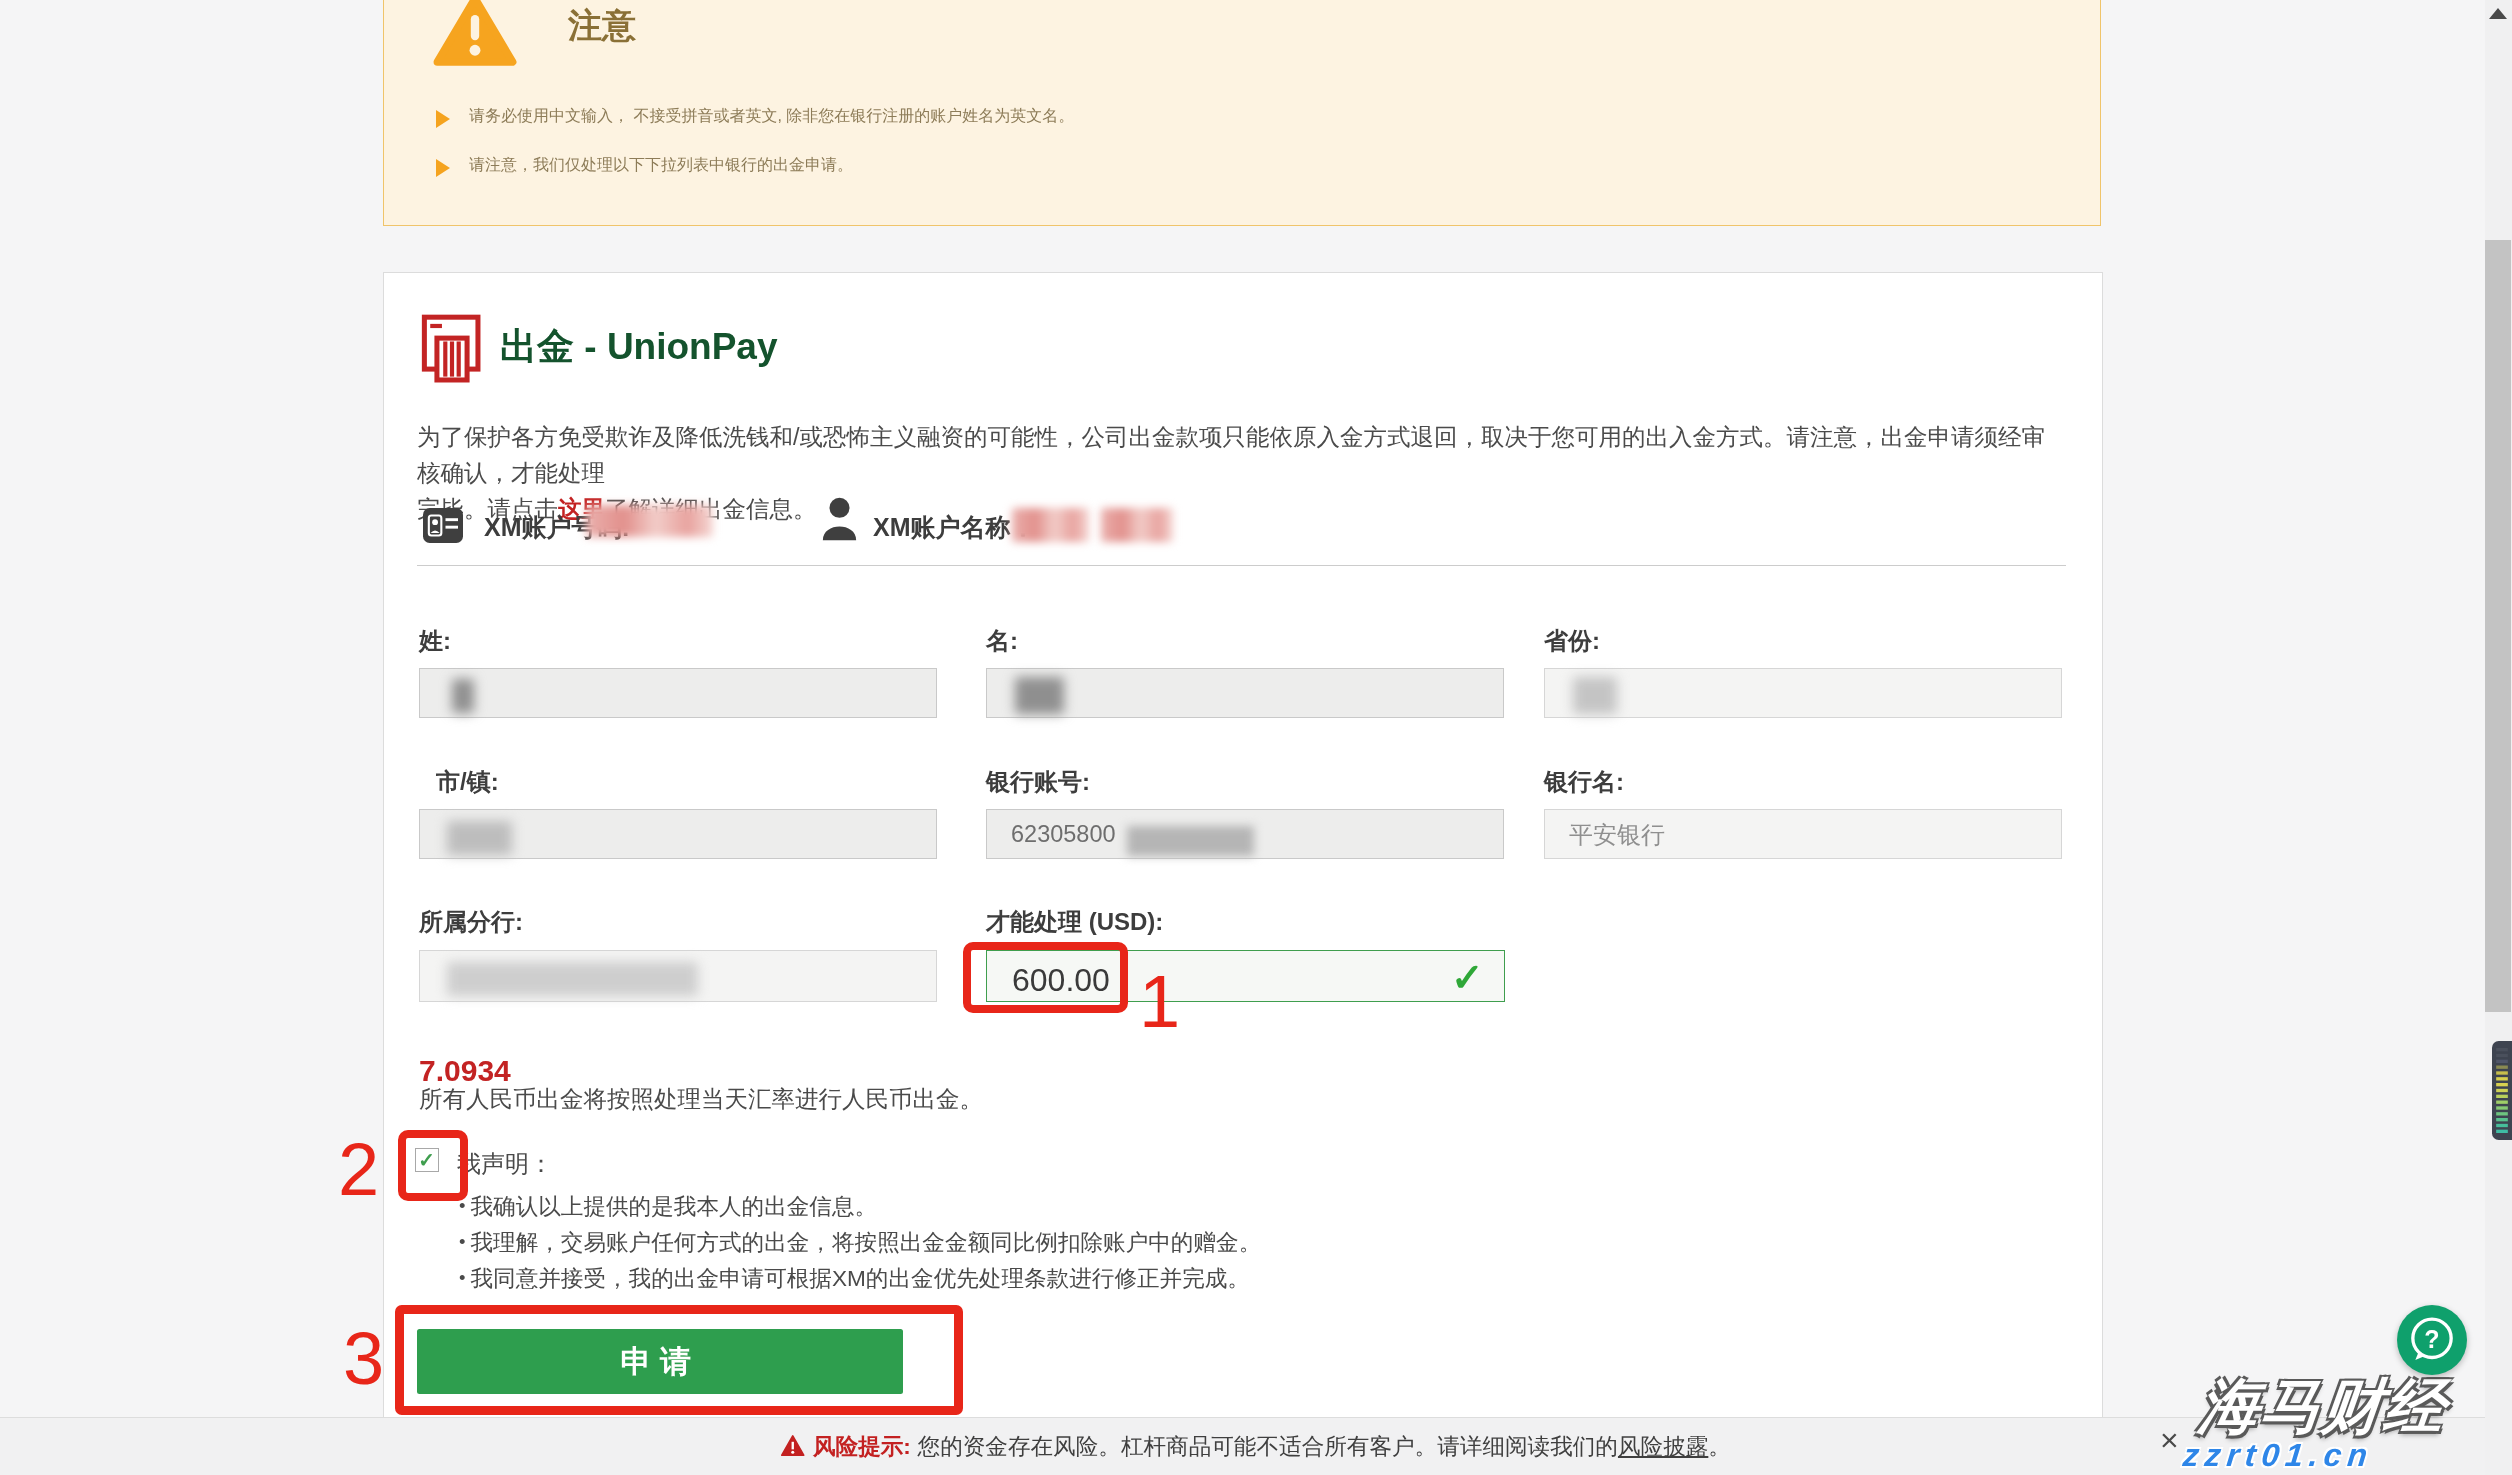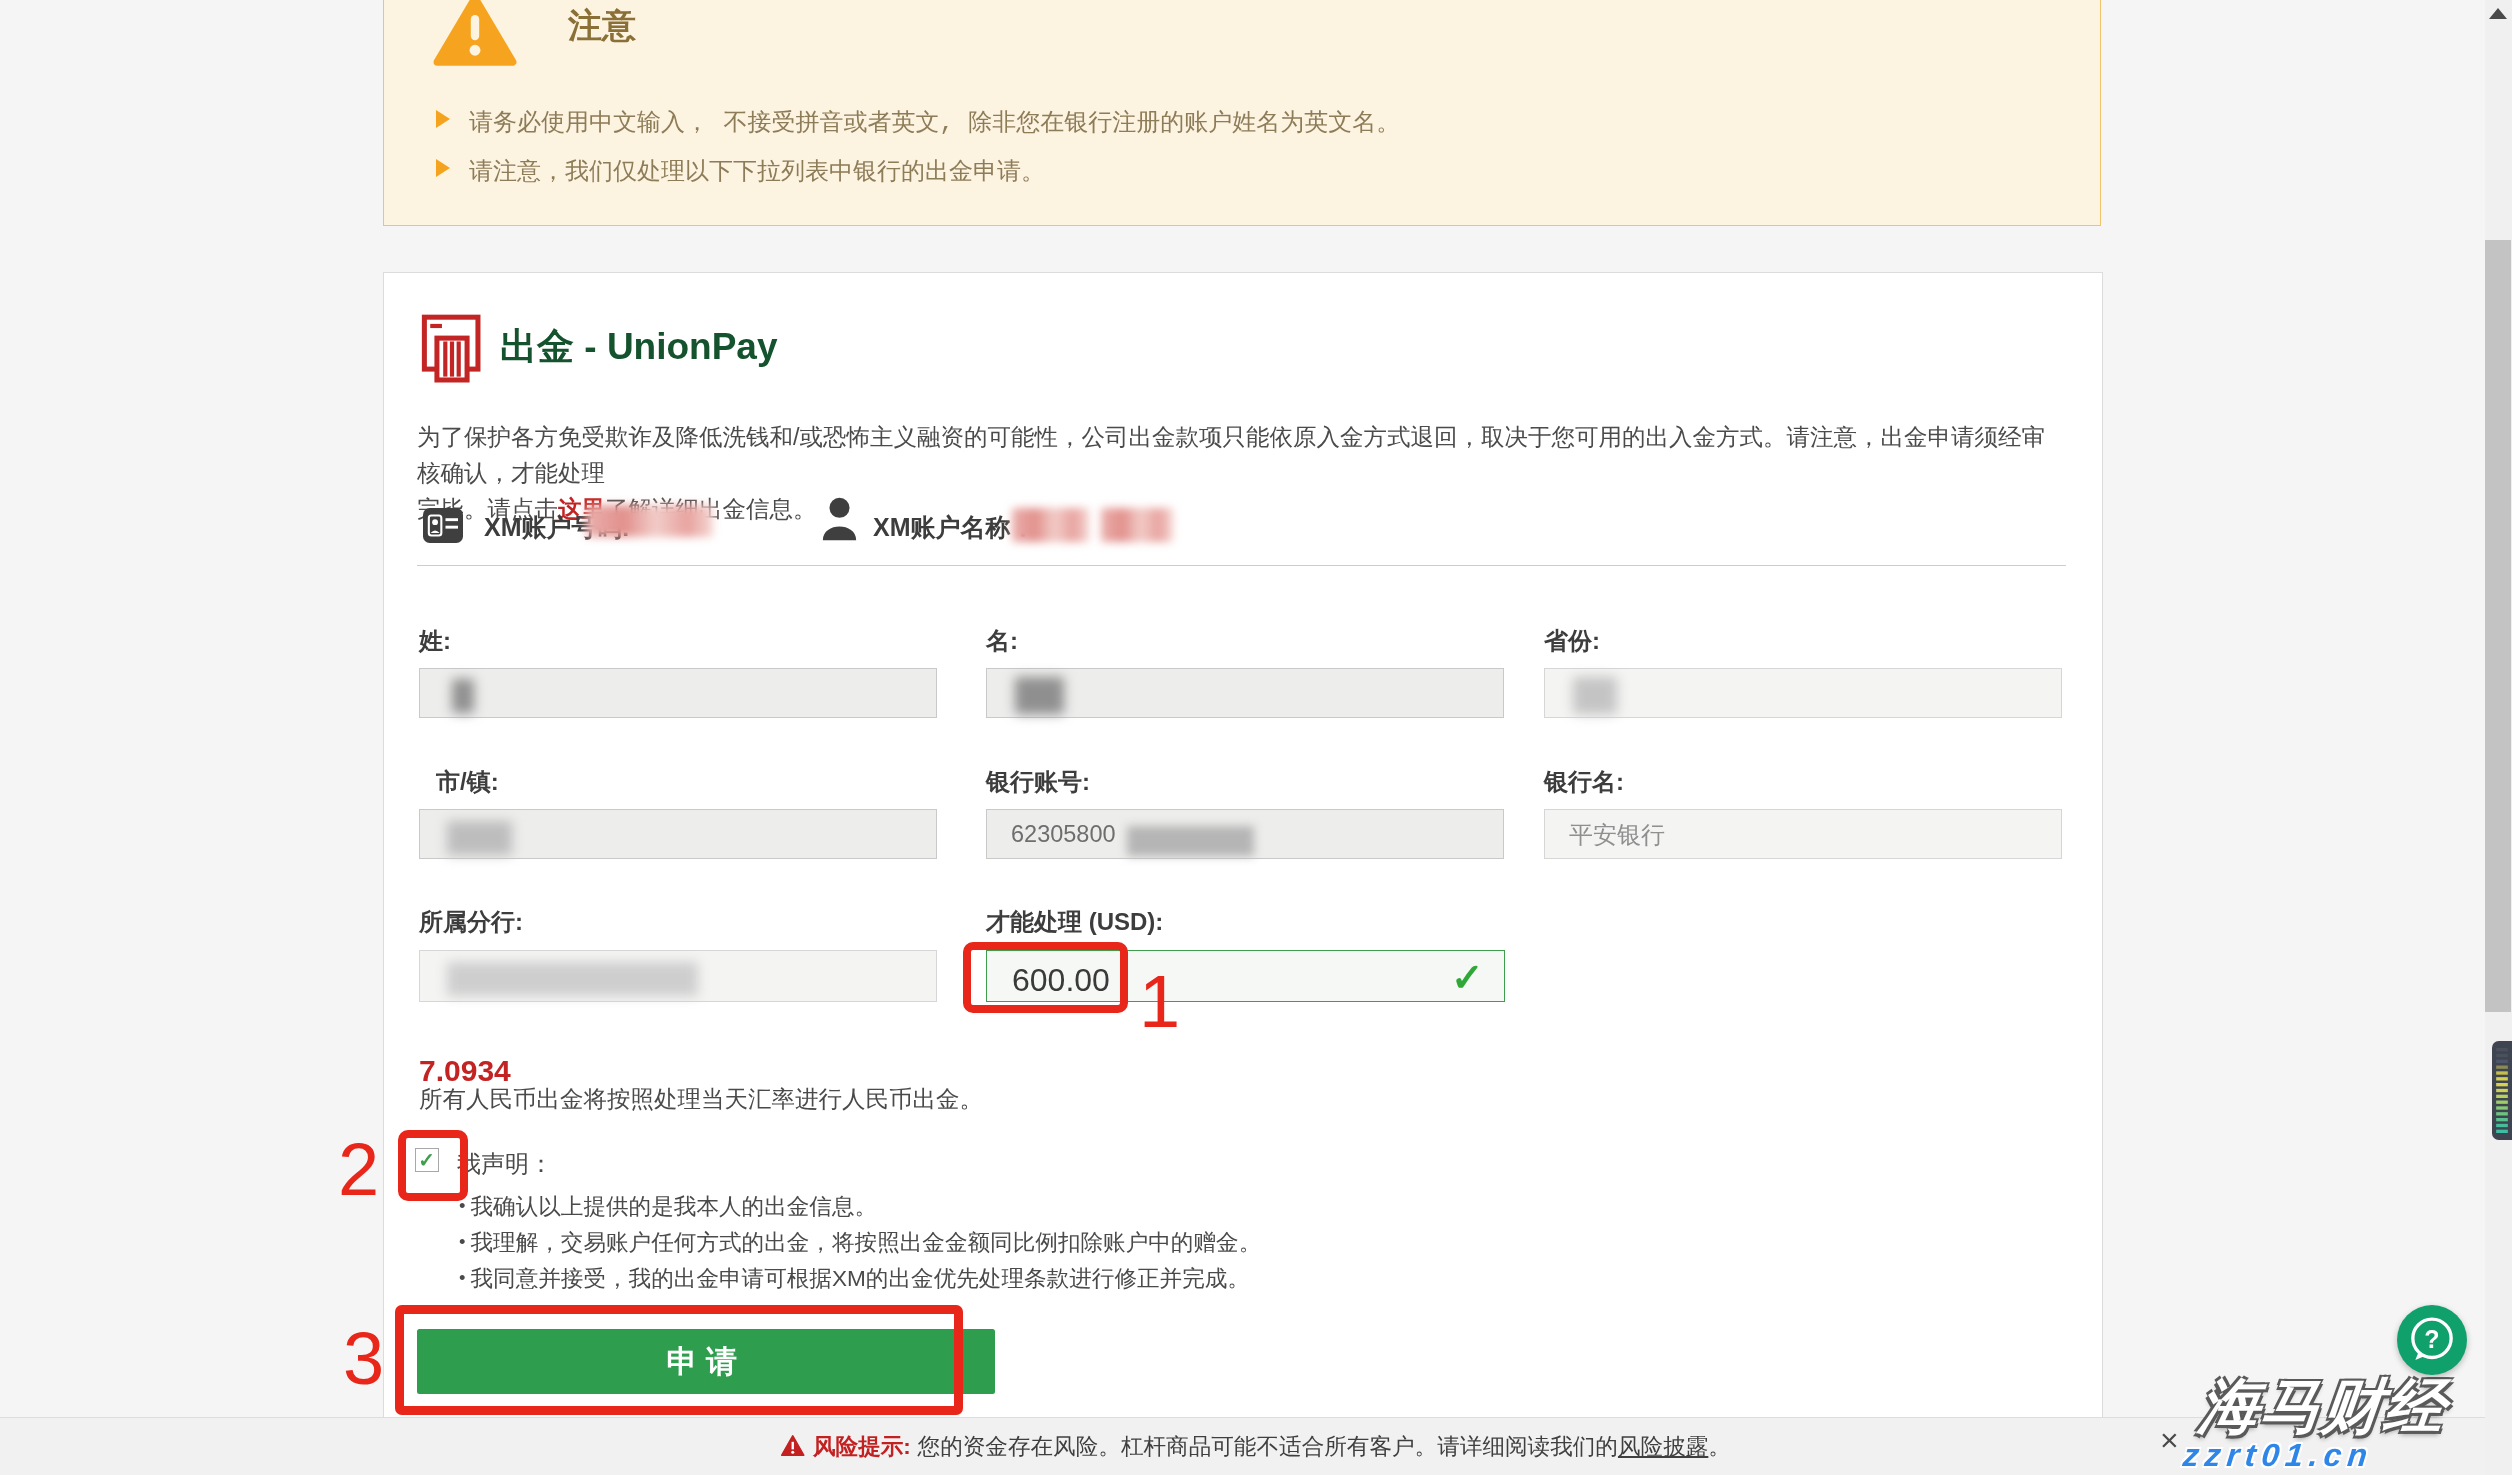--- a/index.html
+++ b/index.html
@@ -14,21 +14,21 @@
   .abs{position:absolute;}
 
   
   #notice-box{left:383px;top:-37px;width:1716px;height:261px;
     background:#fdf3e1;border:1.7px solid #f0c46a;}
   #notice-title{left:568px;top:3.4px;font-size:34px;font-weight:bold;color:#8a7036;}
   .notice-arrow{width:0;height:0;border-top:9.2px solid transparent;
     border-bottom:9.2px solid transparent;border-left:14.2px solid #f5a31e;}
   #notice-arrow-1{left:436px;top:110px;}
   #notice-arrow-2{left:436px;top:159px;}
-  .notice-item{font-size:24px;color:#8d7c58;font-family:Liberation Mono, monospace;}
+  .notice-item{font-size:16px;color:#8d7c58;}
   #notice-item-1{left:469px;top:106px;}
   #notice-item-2{left:469px;top:155px;}
 
   
   #card{left:383px;top:272px;width:1718px;height:1146px;background:#ffffff;
     border:0.8px solid #dcdcdc;}
   #card-title{left:500px;top:322px;font-size:37px;font-weight:bold;color:#14532d;}
   #card-desc{left:417px;top:419px;width:1646px;font-size:23.5px;line-height:36px;color:#4b4b4b;}
   .red-link{color:#c32222;font-weight:bold;cursor:pointer;}
   #acct-num-label{left:484px;top:511px;font-size:25px;font-weight:bold;}
@@ -69,21 +69,21 @@
   #rate-note{left:419px;top:1083px;font-size:23.5px;color:#4a4a4a;}
   #decl-checkbox{left:415px;top:1148px;width:23.5px;height:23.5px;background:#ffffff;
     border:0.8px solid #a8a8a8;box-sizing:border-box;text-align:center;}
   #decl-checkbox span{font-size:20px;line-height:22px;color:#3f9e4e;font-weight:bold;}
   #decl-label{left:457px;top:1148px;font-size:24px;color:#4a4a4a;}
   .decl{left:459px;font-size:22.6px;color:#4a4a4a;}
   #decl-1{top:1191px;} #decl-2{top:1227px;} #decl-3{top:1263px;}
   .decl .bullet{font-size:18.4px;vertical-align:1.7px;margin-right:5px;}
 
   
-  #submit-btn{left:417px;top:1329px;width:578px;height:65px;background:#2e9e4e;
+  #submit-btn{left:417px;top:1329px;width:486px;height:65px;background:#2e9e4e;
     border:none;border-radius:2.5px;color:#ffffff;font-size:31px;font-weight:bold;
     letter-spacing:8.4px;text-align:center;line-height:65px;cursor:pointer;
     font-family:"Liberation Sans",sans-serif;}
 
   
   .redbox{border:8.4px solid #e82619;border-radius:10px;}
   #redbox-1{left:963px;top:942px;width:149px;height:55px;}
   #redbox-2{left:398px;top:1130px;width:54px;height:55px;}
   #redbox-3{left:395px;top:1305px;width:550px;height:92px;border-width:9.2px;border-radius:6.7px;}
   .stepnum{color:#e82619;font-size:74px;line-height:1;font-weight:400;}

